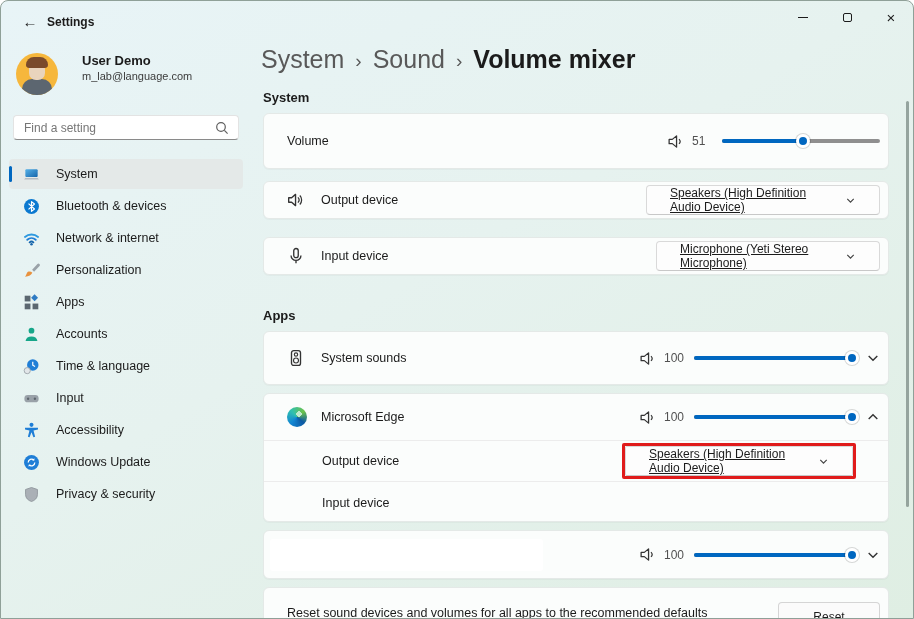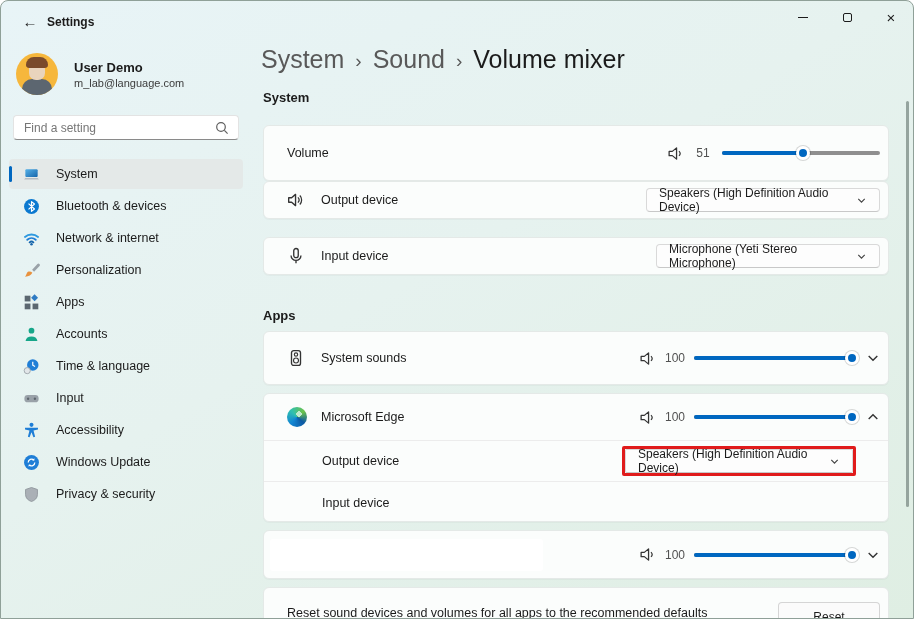--- a/index.html
+++ b/index.html
@@ -15,21 +15,21 @@
   .back-btn { position:absolute; left:14px; top:8px; width:30px; height:24px;
     display:flex; align-items:center; justify-content:center; font-size:15px; border-radius:4px; cursor:pointer;}
   .app-title { position:absolute; left:46px; top:14px; font-size:12px;font-weight:bold; }
   .win-controls { position:absolute; right:0; top:0; display:flex; }
   .win-btn { width:44px; height:32px; display:flex; align-items:center; justify-content:center; cursor:pointer; }
   .glyph-min { width:10px; height:1px; background:#1b1b1b; }
   .glyph-max { width:9px; height:9px; border:1px solid #1b1b1b; border-radius:2px; }
   .glyph-close { font-size:15px; line-height:1; }
   
   .sidebar { position:absolute; top:40px; left:0; width:250px; bottom:0; }
-  .profile { position:absolute; top:12px; left:15px; display:flex; align-items:center; gap:16px; }
+  .profile { position:absolute; top:12px; left:15px; display:flex; align-items:flex-start; gap:24px; }
   .avatar { width:42px; height:42px; border-radius:50%; background:#f6b73c; position:relative; overflow:hidden; }
   .avatar .head { position:absolute; left:13px; top:8px; width:16px; height:19px; border-radius:8px 8px 7px 7px; background:#e9d4bd; }
   .avatar .hair { position:absolute; left:10px; top:4px; width:22px; height:11px; border-radius:10px 10px 4px 4px; background:#7a4a2b; }
   .avatar .body { position:absolute; left:6px; top:26px; width:30px; height:18px; border-radius:10px 10px 0 0; background:#5c6670; }
   .p-name { font-size:13px; font-weight:bold; }
   .p-mail { font-size:11px; color:#3c3c3c; margin-top:2px; }
   .searchbox { position:absolute; top:74px; left:12px; width:226px; height:25px;
     background:#ffffff; border:1px solid #e3e3e3; border-bottom:1px solid #8a8a8a; border-radius:4px;
     display:flex; align-items:center; }
   .searchbox input { flex:1; border:none; outline:none; background:transparent; font-family:inherit;
@@ -41,45 +41,45 @@
     display:flex; align-items:center; gap:16px; padding-left:14px; font-size:12.5px; cursor:pointer; }
   .nav-item.selected { background:#e4e9e8; }
   .nav-item.selected .accent { position:absolute; left:0; top:7px; width:3px; height:16px; border-radius:2px; background:#0067c0; }
   .nav-ico { width:17px; height:17px; flex:none; display:flex; }
   .nav-ico svg { width:17px; height:17px; }
   
   .main { position:absolute; left:260px; top:0; width:634px; height:619px; }
   .bc { position:absolute; top:44px; left:0; font-size:25px; display:flex; align-items:center; gap:11px; }
   .bc .crumb { color:#595959; cursor:pointer; }
   .bc .sep { color:#595959; font-size:19px; padding-top:2px; }
-  .bc .current { color:#1b1b1b; font-weight:400; }
+  .bc .current { color:#1b1b1b; font-weight:700; }
   .seclabel { position:absolute; left:2px; font-size:13px; font-weight:600; }
   .card { position:absolute; left:2px; width:626px; background:#fbfdfc; border:1px solid #e4e9e7;
     border-radius:6px; box-shadow:0 1px 1px rgba(0,0,0,0.03); }
   .row { display:flex; align-items:center; height:100%; padding:0 8px 0 23px; }
   .row-ico { width:18px; height:18px; margin-right:16px; flex:none; }
   .row-ico svg { width:18px; height:18px; }
   .row-label { font-size:12.5px; }
   .spacer { flex:1; }
   
   .cluster { display:flex; align-items:center; gap:8px; }
   .vol-ico { width:17px; height:17px; flex:none; }
   .vol-ico svg { width:17px; height:17px; }
-  .vol-val { width:22px; text-align:center; font-size:12px; color:#515151; }
+  .vol-val { width:22px; text-align:left; font-size:12px; color:#515151; }
   .slider { position:relative; width:158px; height:14px; cursor:pointer; }
   .track { position:absolute; top:5px; left:0; right:0; height:4px; border-radius:2px; background:#8f8f8f; }
   .fill { position:absolute; top:0; left:0; height:4px; border-radius:2px; background:#0067c0; }
   .thumb { position:absolute; top:-5px; width:14px; height:14px; margin-left:-7px; border-radius:50%;
     background:#0067c0; border:3px solid #ffffff; box-shadow:0 0 0 1px rgba(0,0,0,0.15); }
   .chev { width:14px; height:14px; margin-left:6px; cursor:pointer; flex:none; }
   .chev svg { width:14px; height:14px; }
   
-  .dropdown { height:24px; background:#fdfdfd; border:1px solid #d9d9d9; border-bottom-color:#c8c8c8;
+  .dropdown { height:30px; background:#fdfdfd; border:1px solid #d9d9d9; border-bottom-color:#c8c8c8;
     border-radius:4px; display:flex; align-items:center; justify-content:center; gap:10px;
-    font-size:12px; padding:0 12px; cursor:pointer; }
+    font-size:12px; padding:0 23px; cursor:pointer;text-decoration:underline; }
   .dd-chev svg { width:11px; height:11px; display:block; }
   .redbox { border:3px solid #e01b1b; border-radius:2px; }
   
   .grp-row { display:flex; align-items:center; padding:0 8px 0 23px; }
   .grp-row.sub { padding:0 32px 0 58px; border-top:1px solid #ececec; }
   .r1 { height:46px; } .r2 { height:41px; } .r3 { height:42px; }
   .edge-logo { width:20px; height:20px; border-radius:50%; margin-right:14px; flex:none;
     background: radial-gradient(circle at 60% 35%, #bfe9cf 0 15%, rgba(0,0,0,0) 16%),
       conic-gradient(from 130deg, #0c59a4, #1286d3, #2fc0b0, #6cc24a 78%, #0c59a4); }
   .redact { width:273px; height:32px; background:#ffffff; border-radius:3px; }
@@ -257,21 +257,21 @@
     <div class="bc">
       <span class="crumb">System</span>
       <span class="sep">›</span>
       <span class="crumb">Sound</span>
       <span class="sep">›</span>
       <span class="current">Volume mixer</span>
     </div>
 
     <div class="seclabel" style="top:89px">System</div>
 
-    <div class="card" style="top:124px; height:56px">
+    <div class="card" style="top:112px; height:56px">
       <div class="row">
         <span class="row-label">Volume</span>
         <span class="spacer"></span>
         <div class="cluster">
           <span class="vol-ico"><svg viewBox="0 0 16 16">
                 <path d="M2 6h3l4-3.3v10.6L5 10H2z" fill="none" stroke="#333" stroke-width="1.2" stroke-linejoin="round"></path>
                 <path d="M11.3 5.7a3.3 3.3 0 0 1 0 4.6" fill="none" stroke="#333" stroke-width="1.1"></path>
               </svg></span>
           <span class="vol-val">51</span>
           <div class="slider">

